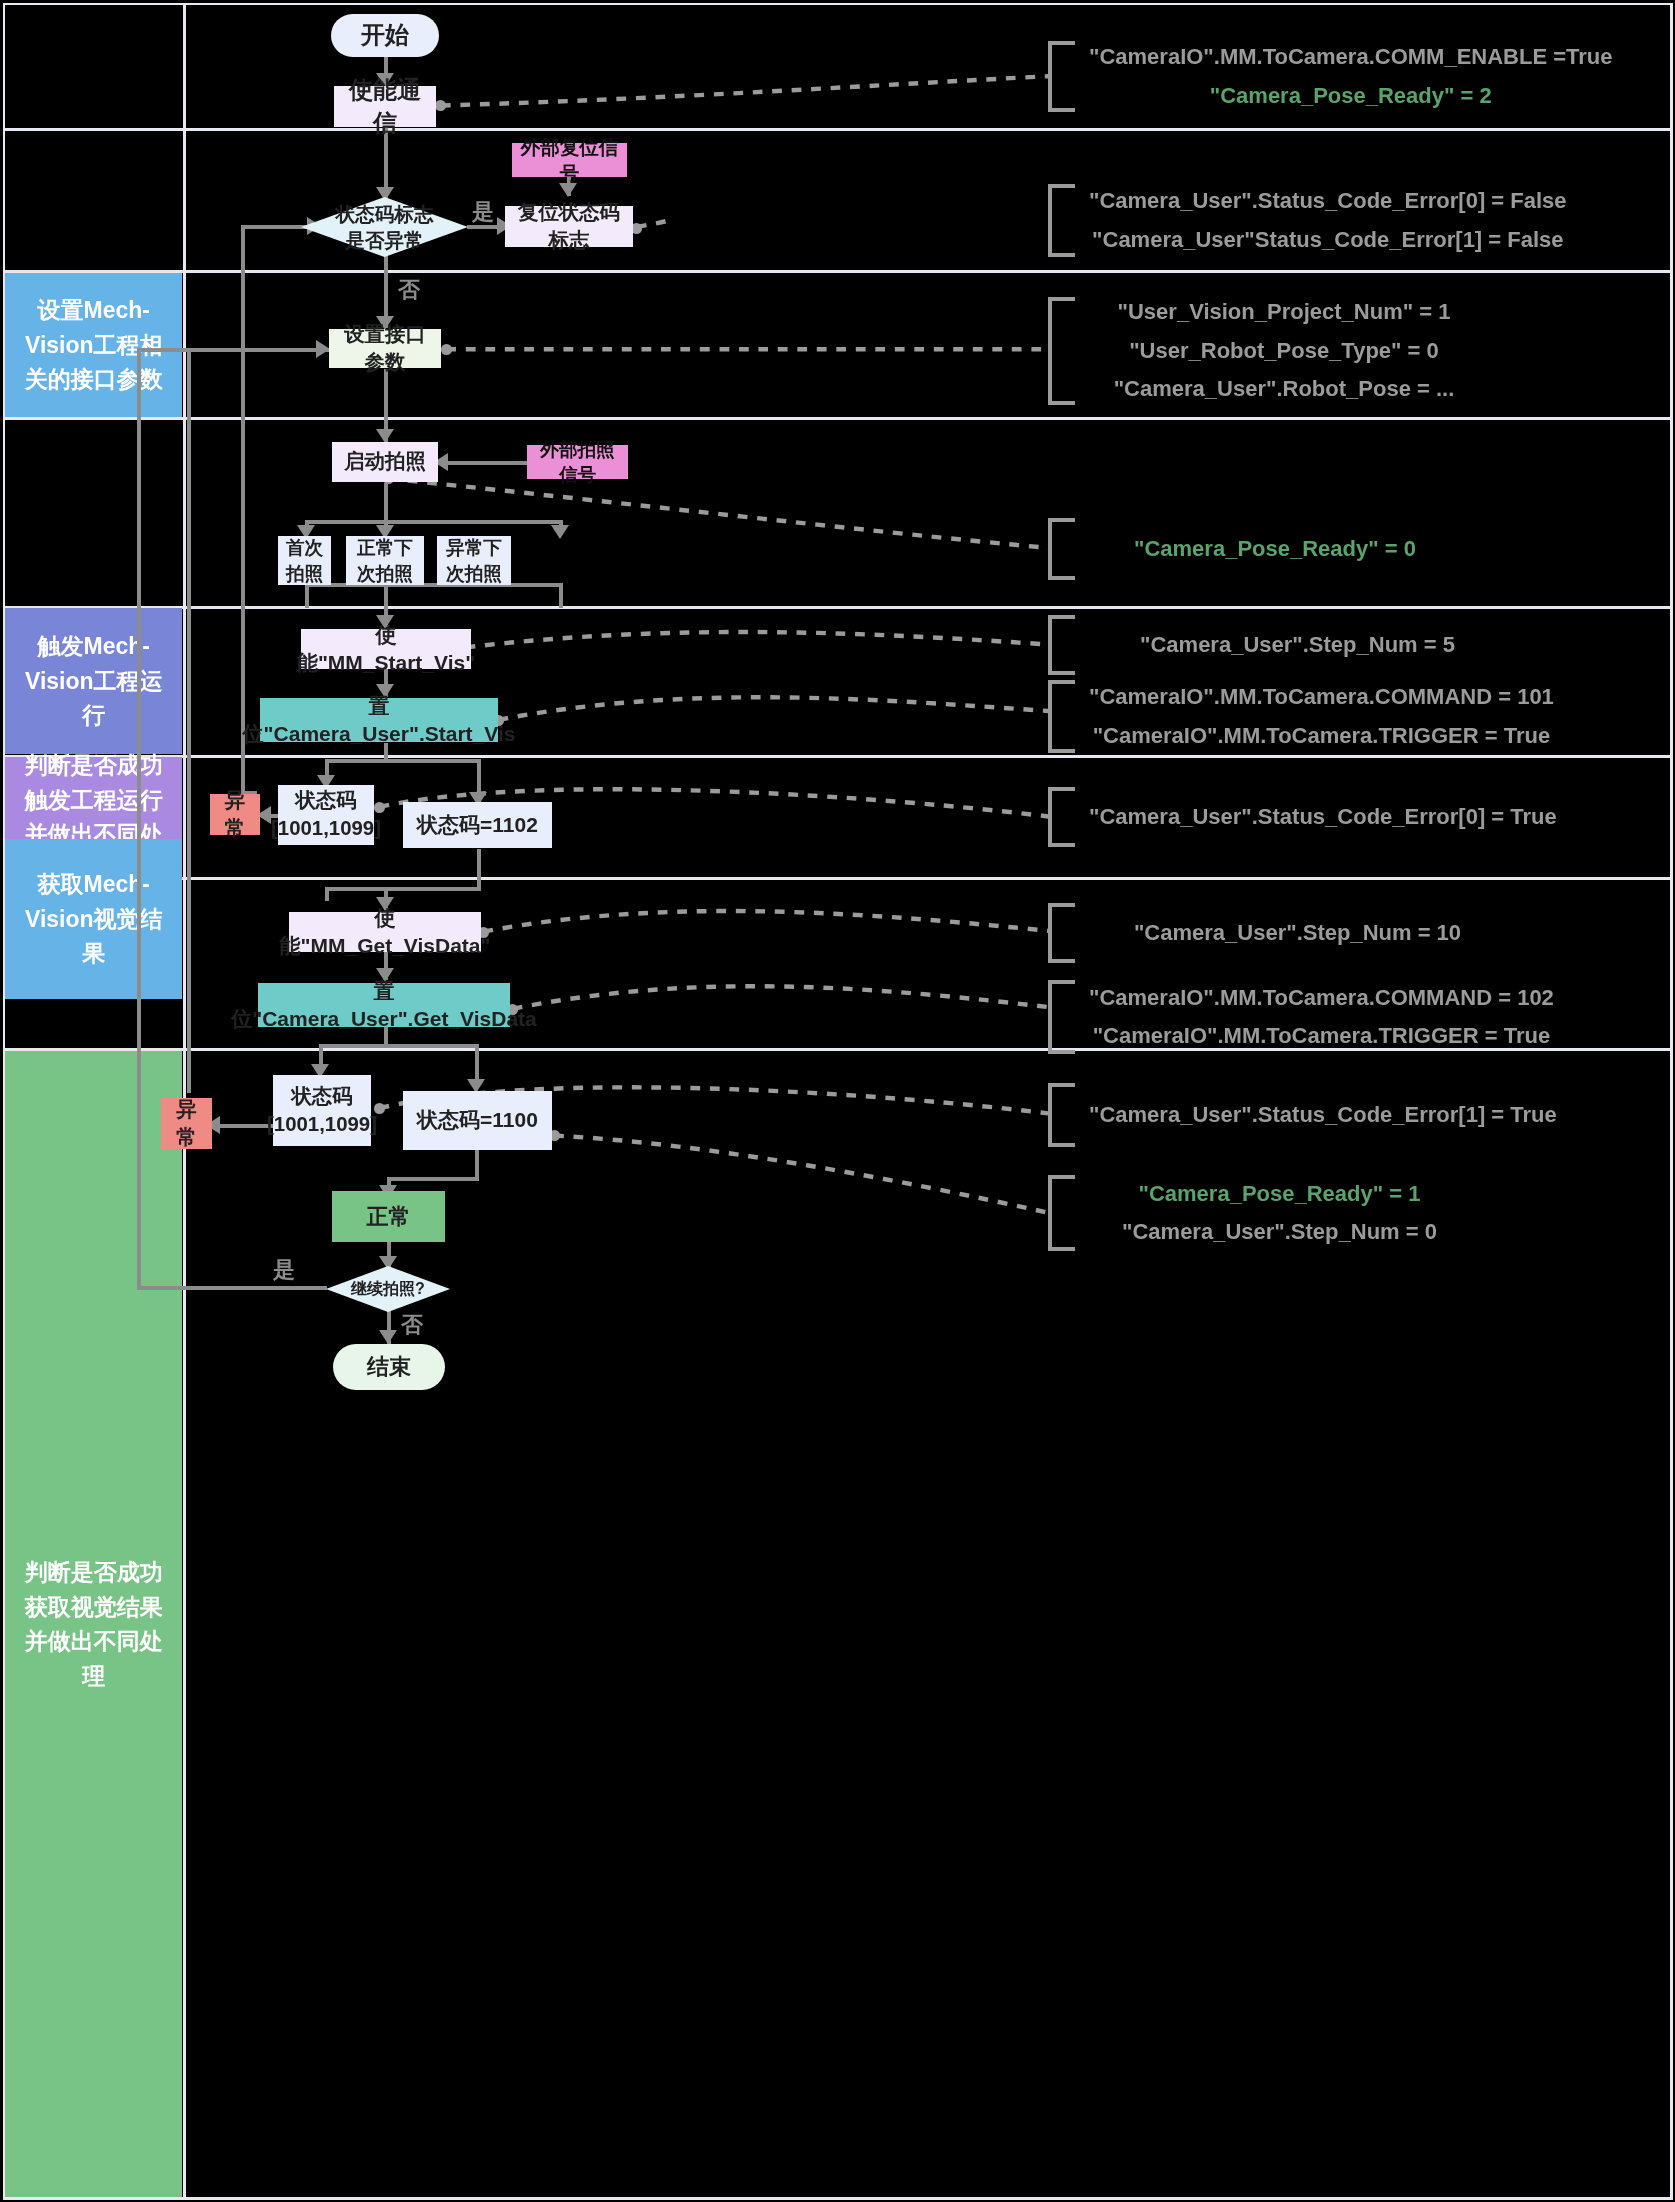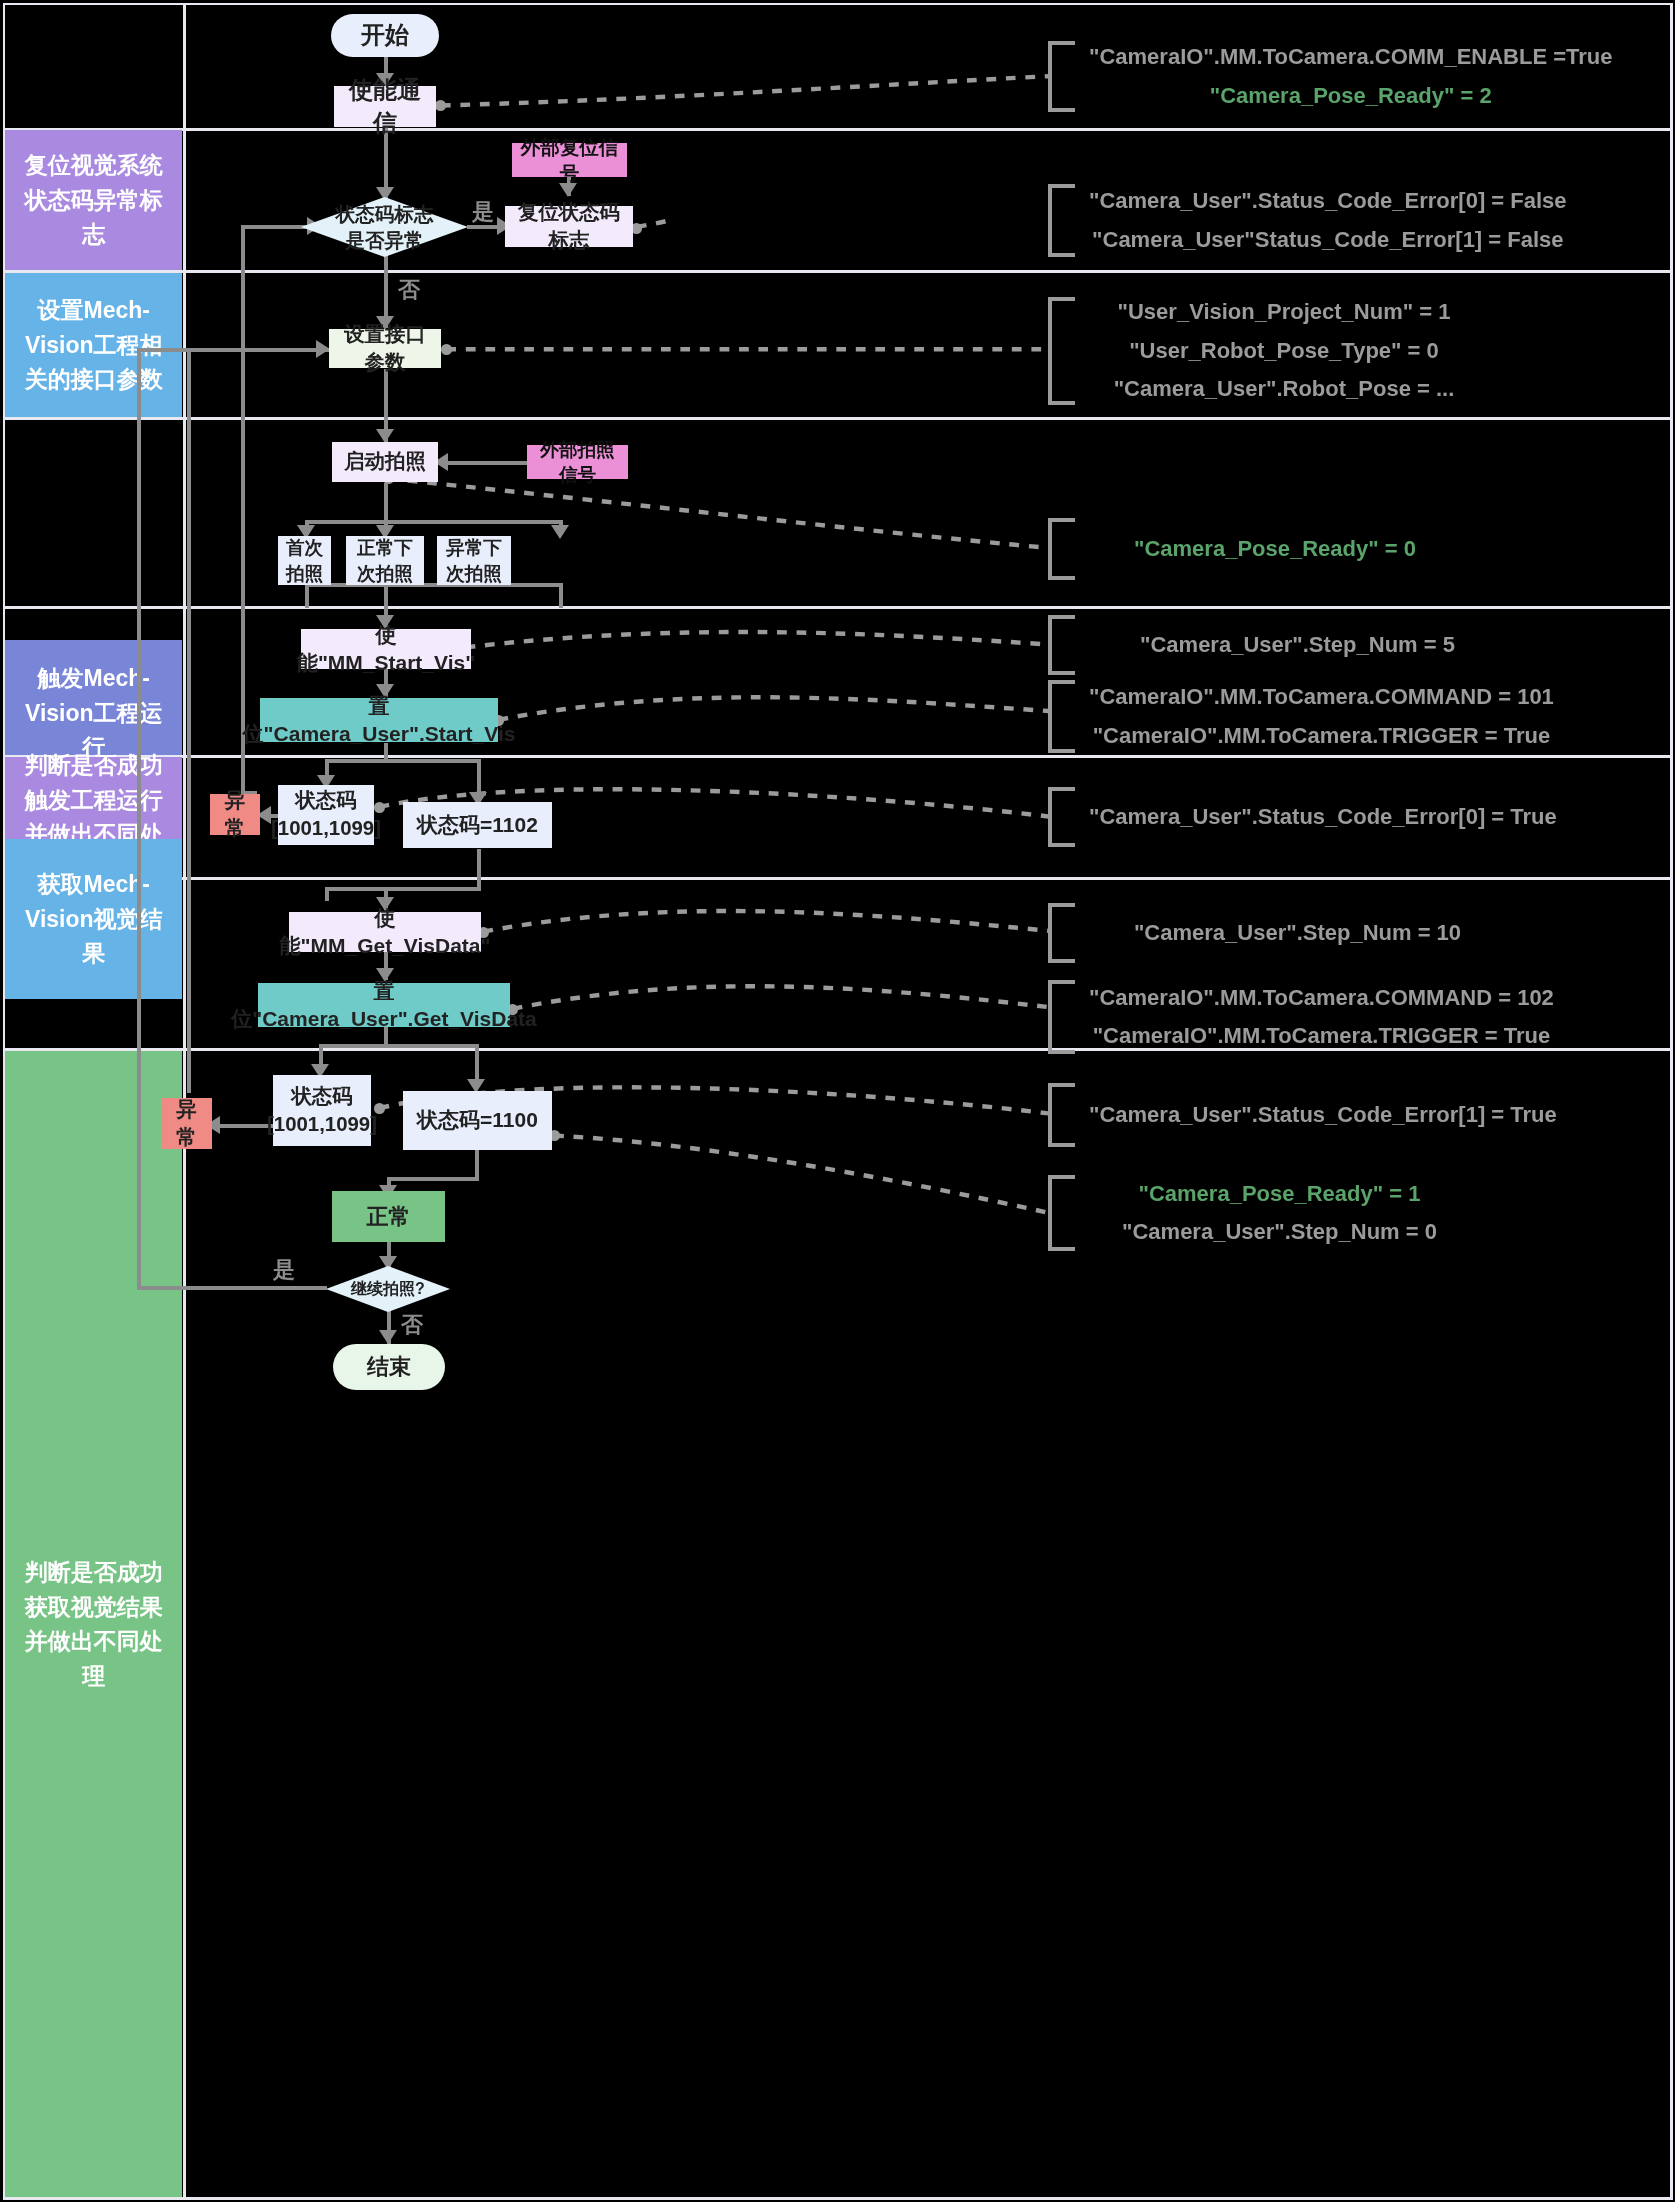--- a/index.html
+++ b/index.html
@@ -62,29 +62,28 @@
 <div id="page" style="transform-origin: left top;">
 
   <div class="frame-t"></div>
   <div class="frame-b"></div>
   <div class="frame-l"></div>
   <div class="frame-r"></div>
   <div class="v-sep"></div>
 
   <div class="lane-sep" style="top:128px;"></div>
 
-  <div class="lane" style="top:130px;height:140px;background:#a98ae0;">复位视觉系统状态码异常标志</div>
   <div class="lane-sep" style="top:270px;"></div>
 
   <div class="lane" style="top:273px;height:144px;background:#66b3e8;">设置Mech-Vision工程相关的接口参数</div>
   <div class="lane-sep" style="top:417px;"></div>
 
   <div class="lane-sep" style="top:606px;"></div>
 
-  <div class="lane" style="top:608px;height:146px;background:#7986d8;margin-top:32px;">触发Mech-Vision工程运行</div>
+  <div class="lane" style="top:608px;height:146px;background:#7986d8;">触发Mech-Vision工程运行</div>
   <div class="lane-sep" style="top:755px;"></div>
 
   <div class="lane" style="top:757px;height:120px;background:#a98ae0;">判断是否成功触发工程运行并做出不同处理</div>
   <div class="lane-sep" style="top:877px;"></div>
 
   <div class="lane" style="top:839px;height:160px;background:#66b3e8;">获取Mech-Vision视觉结果</div>
   <div class="lane-sep" style="top:1048px;"></div>
 
   <div class="lane" style="top:1051px;height:1146px;background:#78c486;">判断是否成功获取视觉结果并做出不同处理</div>
 

